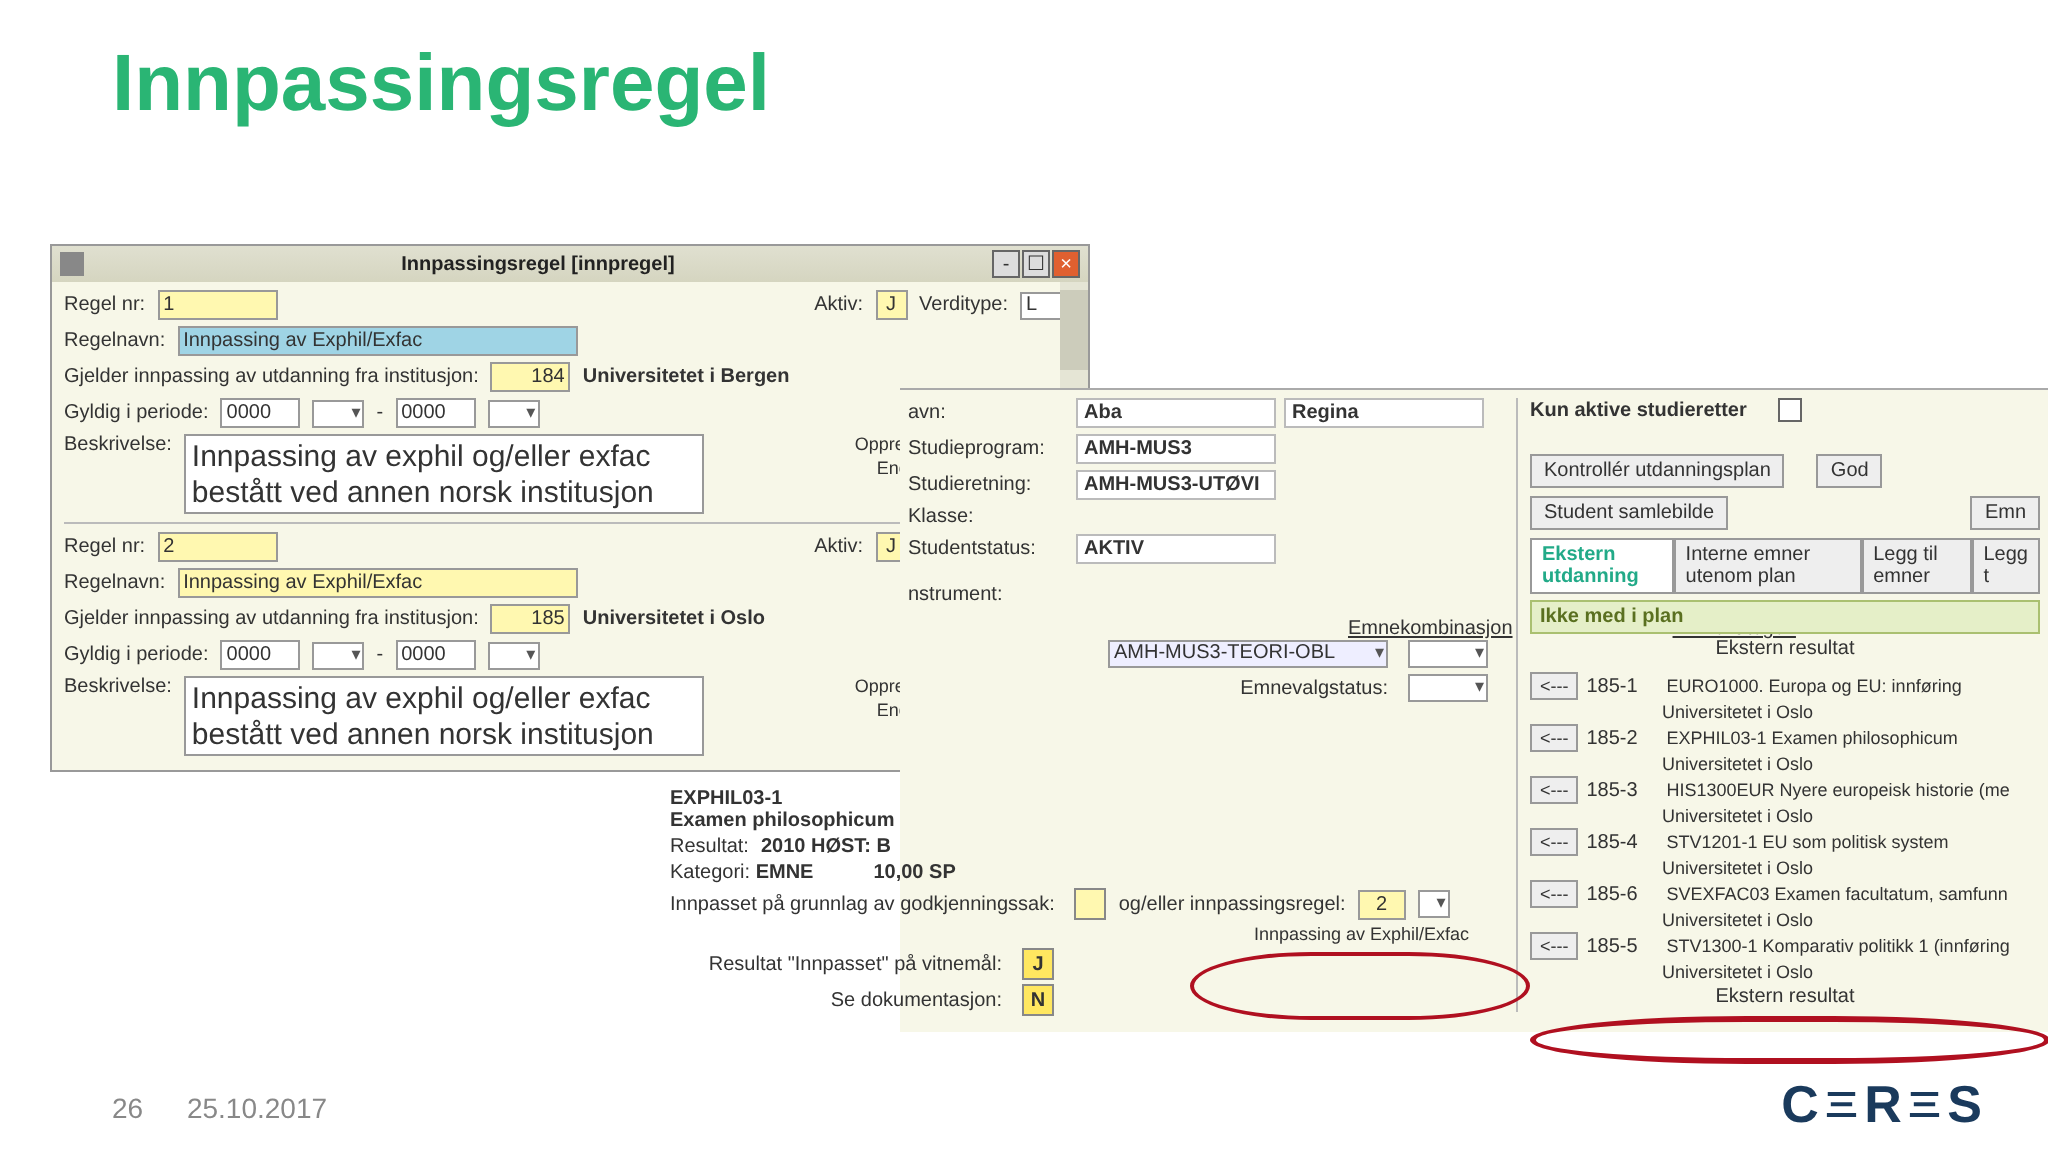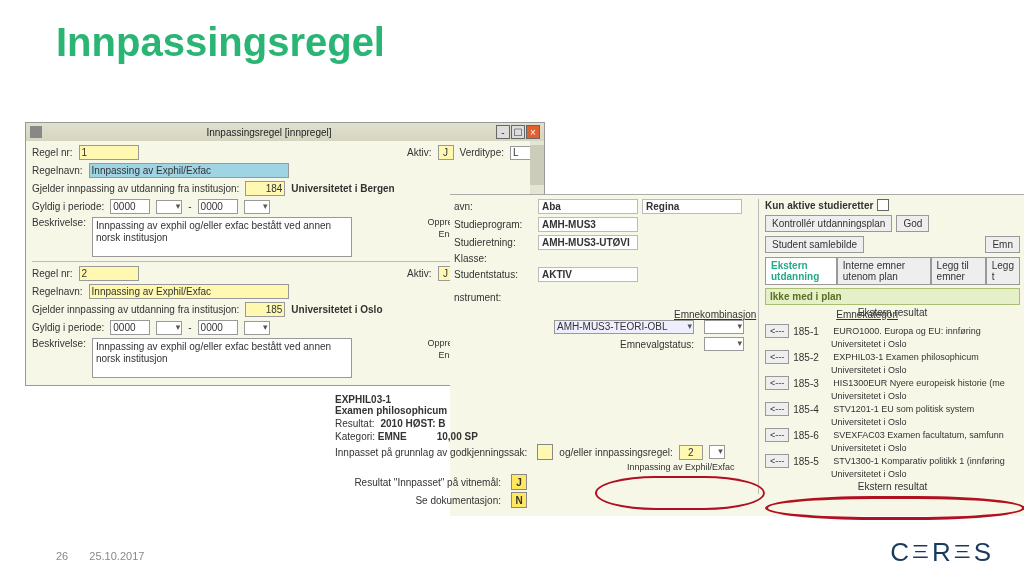--- a/index.html
+++ b/index.html
@@ -1,56 +1,56 @@
 <!DOCTYPE html>
 <html><head>
 <meta charset="utf-8">
 <style>
   * { box-sizing: border-box; margin:0; padding:0; }
   body { font-family: Arial, sans-serif; font-size: 11px; background:#fff; width:1024px; height:576px; overflow:hidden; position:relative; color:#333; }
   .slide-title { color:#2ab574; font-size:40px; font-weight:bold; padding:20px 0 10px 56px; }
-  .footer { position:absolute; bottom:14px; left:56px; font-size:11px; color:#888; }
+  .footer { position:absolute; bottom:14px; left:56px; font-size:14px; color:#888; }
   .footer span { margin-right:18px; }
-  .logo { position:absolute; bottom:8px; right:30px; font-size:26px; font-weight:normal; letter-spacing:3px; color:#1a3a5c; font-family:Arial,sans-serif; }
+  .logo { position:absolute; bottom:8px; right:30px; font-size:26px; font-weight:bold; letter-spacing:3px; color:#1a3a5c; font-family:Arial,sans-serif; }
   .logo .eq { display:inline-block; transform:scaleY(0.7); }
 
   
   .win1 { position:absolute; top:122px; left:25px; width:520px; background:#f7f7e8; border:1px solid #999; font-size:10px; }
   .titlebar { background:linear-gradient(#e0e0d0,#d5d5c0); padding:2px 4px; display:flex; align-items:center; gap:4px; }
   .titlebar .ticon { width:12px; height:12px; background:#888; }
-  .titlebar .ttext { flex:1; text-align:center; font-weight:normal; color:#222; }
+  .titlebar .ttext { flex:1; text-align:center; font-weight:bold; color:#222; }
   .tbtns { display:flex; gap:1px; }
   .tbtn { width:14px; height:14px; border:1px solid #666; display:flex; align-items:center; justify-content:center; font-size:10px; background:#ddd; }
   .tbtn.close { background:#e06030; color:#fff; }
 
   .win1 .body { padding:4px 6px; }
   .row { display:flex; align-items:center; gap:6px; margin-bottom:3px; }
   .lab { display:inline-block; color:#333; }
   .inp { background:#fff; border:1px solid #999; padding:1px 2px; font-size:10px; }
   .inp.yellow { background:#fff8b0; }
   .inp.wide { background:#9fd4e5; }
   .sel { background:#fff; border:1px solid #999; padding:0 12px 0 2px; position:relative; font-size:10px; min-height:14px; display:inline-block; }
   .sel::after { content:"▾"; position:absolute; right:1px; top:0; font-size:9px; color:#555; }
-  .beskriv { background:#fff; border:1px solid #999; padding:2px 3px; width:260px; height:40px; font-size:10px; line-height:1.2; }
+  .beskriv { background:#fff; border:1px solid #999; padding:2px 3px; width:260px; height:40px; font-size:15px; line-height:1.2; }
   .meta { font-size:9px; color:#333; text-align:right; line-height:1.3; }
   .rulesep { border-top:1px solid #bbb; margin:4px 0; }
   .scrollbar { position:absolute; right:0; top:18px; bottom:0; width:14px; background:#e5e5d5; }
   .scrollbar .thumb { background:#ccccbb; height:40px; margin-top:4px; }
 
   
   .win2 { position:absolute; top:194px; left:450px; right:0; bottom:60px; background:#f7f7e8; border-top:1px solid #aaa; font-size:10px; }
   .win2 .tb2 { background:linear-gradient(#dde,#ccd); padding:2px 0; text-align:center; font-weight:bold; color:#222; }
   .win2 .cols { display:flex; gap:4px; padding:4px; }
   .leftcol { width:300px; }
   .rightcol { flex:1; border-left:1px solid #bbb; padding-left:6px; position:relative; }
   .frow { display:flex; align-items:center; gap:4px; margin-bottom:3px; }
   .frow .flab { width:80px; }
   .fval { background:#fff; border:1px solid #bbb; padding:1px 3px; min-width:100px; display:inline-block; font-weight:bold; }
 
-  .rightcol .topbuttons { display:flex; flex-wrap:wrap; gap:4px; margin-bottom:4px; align-items:center; }
+  .rightcol .topbuttons { display:flex; flex-wrap:wrap; gap:16px; margin-bottom:4px; align-items:center; }
   .btn { background:#eee; border:1px solid #999; padding:2px 6px; font-size:10px; cursor:pointer; }
   .chk { width:12px; height:12px; border:1px solid #666; background:#fff; display:inline-block; }
 
   .tabs { display:flex; gap:0; margin-top:2px; border-bottom:1px solid #999; }
   .tab { background:#eee; border:1px solid #999; border-bottom:none; padding:2px 5px; font-size:10px; position:relative; }
   .tab.active { background:#fff; color:#2a8; font-weight:bold; }
 
   .sectionhdr { background:#e5efc8; border:1px solid #aac070; padding:2px 4px; font-weight:bold; color:#5a7020; margin-top:3px; }
   .resultblock { margin-top:3px; }
   .resrow { display:flex; align-items:center; gap:4px; padding:1px 0; }

